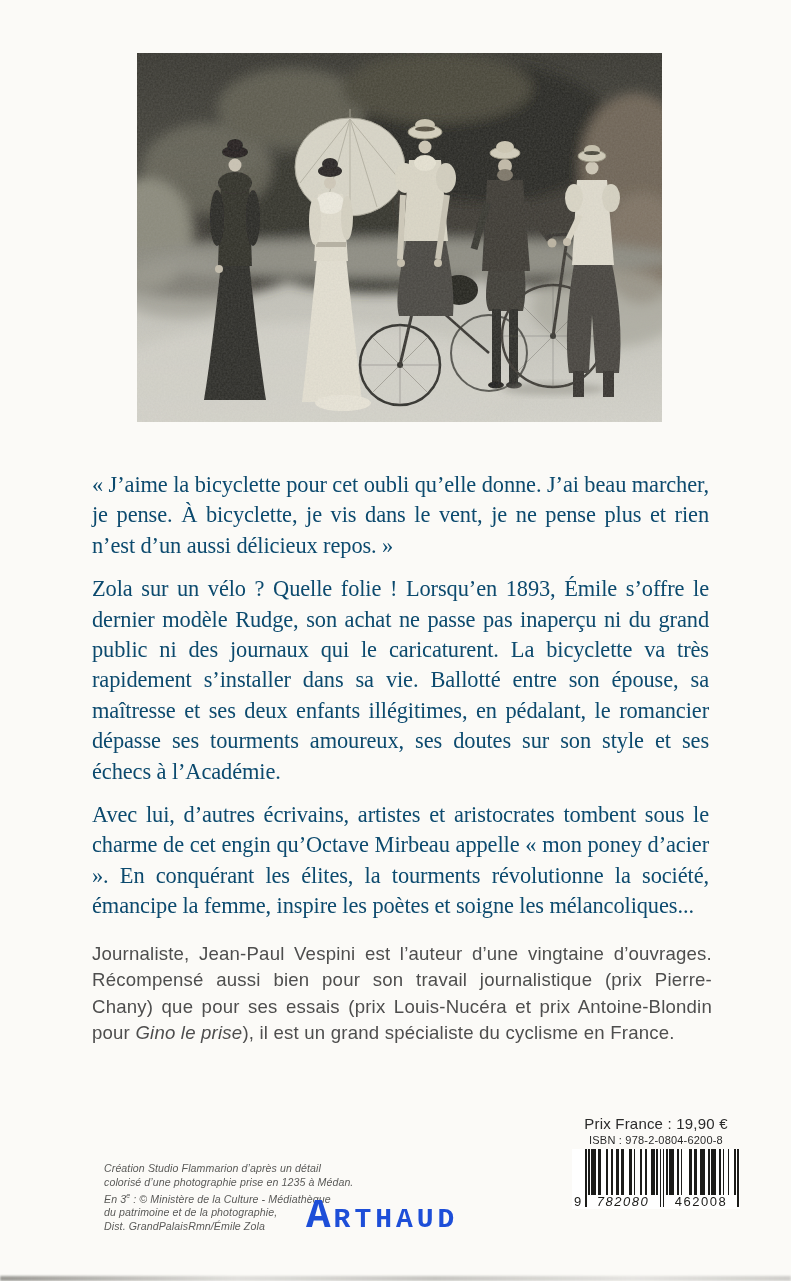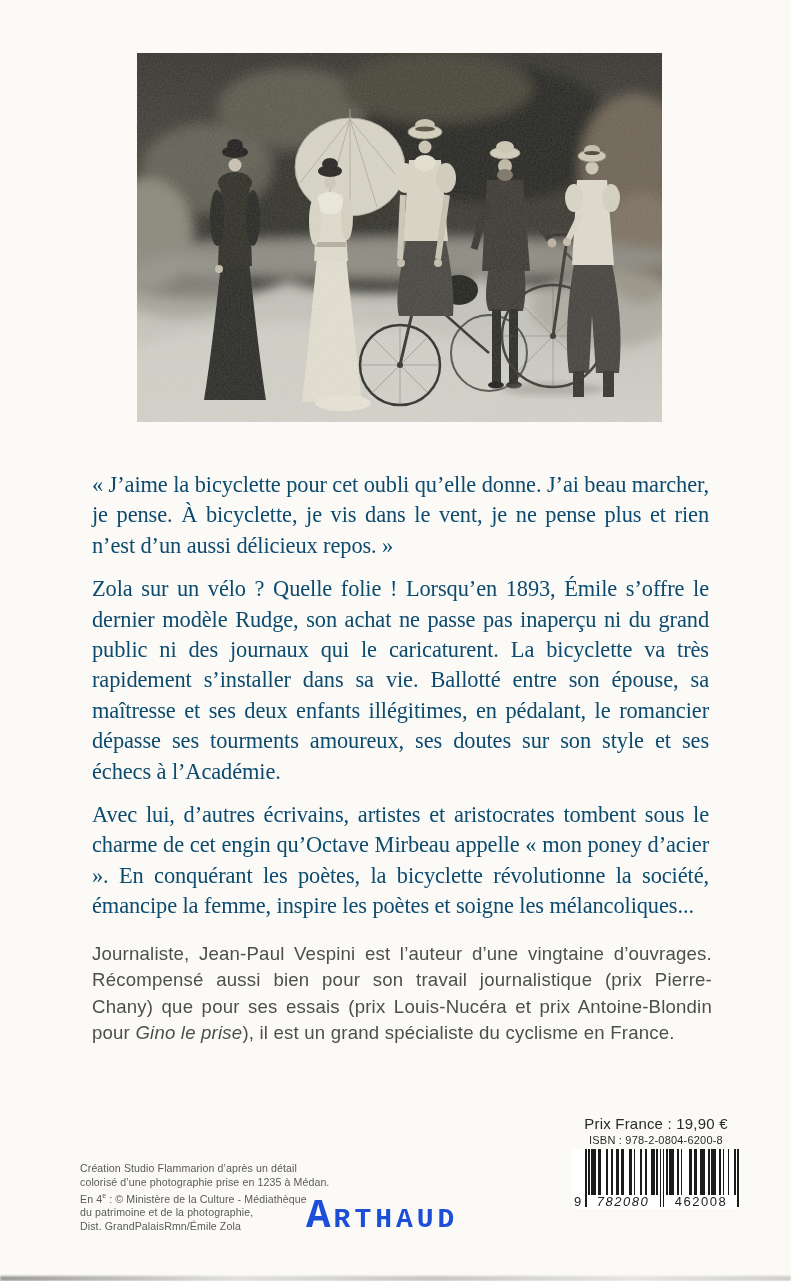--- a/index.html
+++ b/index.html
@@ -36,25 +36,26 @@
     font-family:"Liberation Sans", sans-serif;
     font-size:18.6px; line-height:26.4px;
     letter-spacing:0.2px;
     text-align:justify;
     color:#4e4e4e;
   }
   .bio .book-title { font-style:italic; }
 
   
   .credits {
-    position:absolute; left:80px; top:1162px; width:260px;
+    position:absolute; left:104px; top:1162px; width:260px;
     font-family:"Liberation Sans", sans-serif;
     font-size:10.6px; line-height:13.6px;
     letter-spacing:0.1px;
     color:#5a5a58;
+    font-style:italic;
   }
   .credits sup { font-size:7px; vertical-align:super; }
 
   
   .logo {
     position:absolute; left:306px; top:1193px; width:200px;
     font-family:Liberation Mono, monospace;
     font-weight:600;
     color:#1d4ed8;
     white-space:nowrap;
@@ -272,31 +273,31 @@
         </g>
       </g>
 
       <rect x="0" y="0" width="525" height="369" filter="url(#grain)" opacity="0.4"></rect>
     </svg>
   </div>
 
   <div class="text-col">
     <p>« J’aime la bicyclette pour cet oubli qu’elle donne. J’ai beau marcher, je pense. À bicyclette, je vis dans le vent, je ne pense plus et rien n’est d’un aussi délicieux repos. »</p>
     <p>Zola sur un vélo ? Quelle folie ! Lorsqu’en 1893, Émile s’offre le dernier modèle Rudge, son achat ne passe pas inaperçu ni du grand public ni des journaux qui le caricaturent. La bicyclette va très rapidement s’installer dans sa vie. Ballotté entre son épouse, sa maîtresse et ses deux enfants illégitimes, en pédalant, le romancier dépasse ses tourments amoureux, ses doutes sur son style et ses échecs à l’Académie.</p>
-    <p>Avec lui, d’autres écrivains, artistes et aristocrates tombent sous le charme de cet engin qu’Octave Mirbeau appelle « mon poney d’acier ». En conquérant les poètes, la bicyclette révolutionne la société, émancipe la femme, inspire les poètes et soigne les mélancoliques...</p>
+    <p>Avec lui, d’autres écrivains, artistes et aristocrates tombent sous le charme de cet engin qu’Octave Mirbeau appelle « mon poney d’acier ». En conquérant les élites, la tourments révolutionne la société, émancipe la femme, inspire les poètes et soigne les mélancoliques...</p>
   </div>
 
   <div class="bio">
     <span>Journaliste, Jean-Paul Vespini est l’auteur d’une vingtaine d’ouvrages. Récompensé aussi bien pour son travail journalistique (prix Pierre-Chany) que pour ses essais (prix Louis-Nucéra et prix Antoine-Blondin pour </span><span class="book-title">Gino le prise</span><span>), il est un grand spécialiste du cyclisme en France.</span>
   </div>
 
   <div class="credits">
     <div>Création Studio Flammarion d’après un détail</div>
     <div>colorisé d’une photographie prise en 1235 à Médan.</div>
-    <div><span>En 4</span><sup>e</sup><span> : © Ministère de la Culture - Médiathèque</span></div>
+    <div><span>En 3</span><sup>e</sup><span> : © Ministère de la Culture - Médiathèque</span></div>
     <div>du patrimoine et de la photographie,</div>
     <div>Dist. GrandPalaisRmn/Émile Zola</div>
   </div>
 
   <div class="logo">
     <span class="initial">A</span><span class="rest">RTHAUD</span>
   </div>
 
   <div class="retail">
     <div class="price">Prix France : 19,90 €</div>

